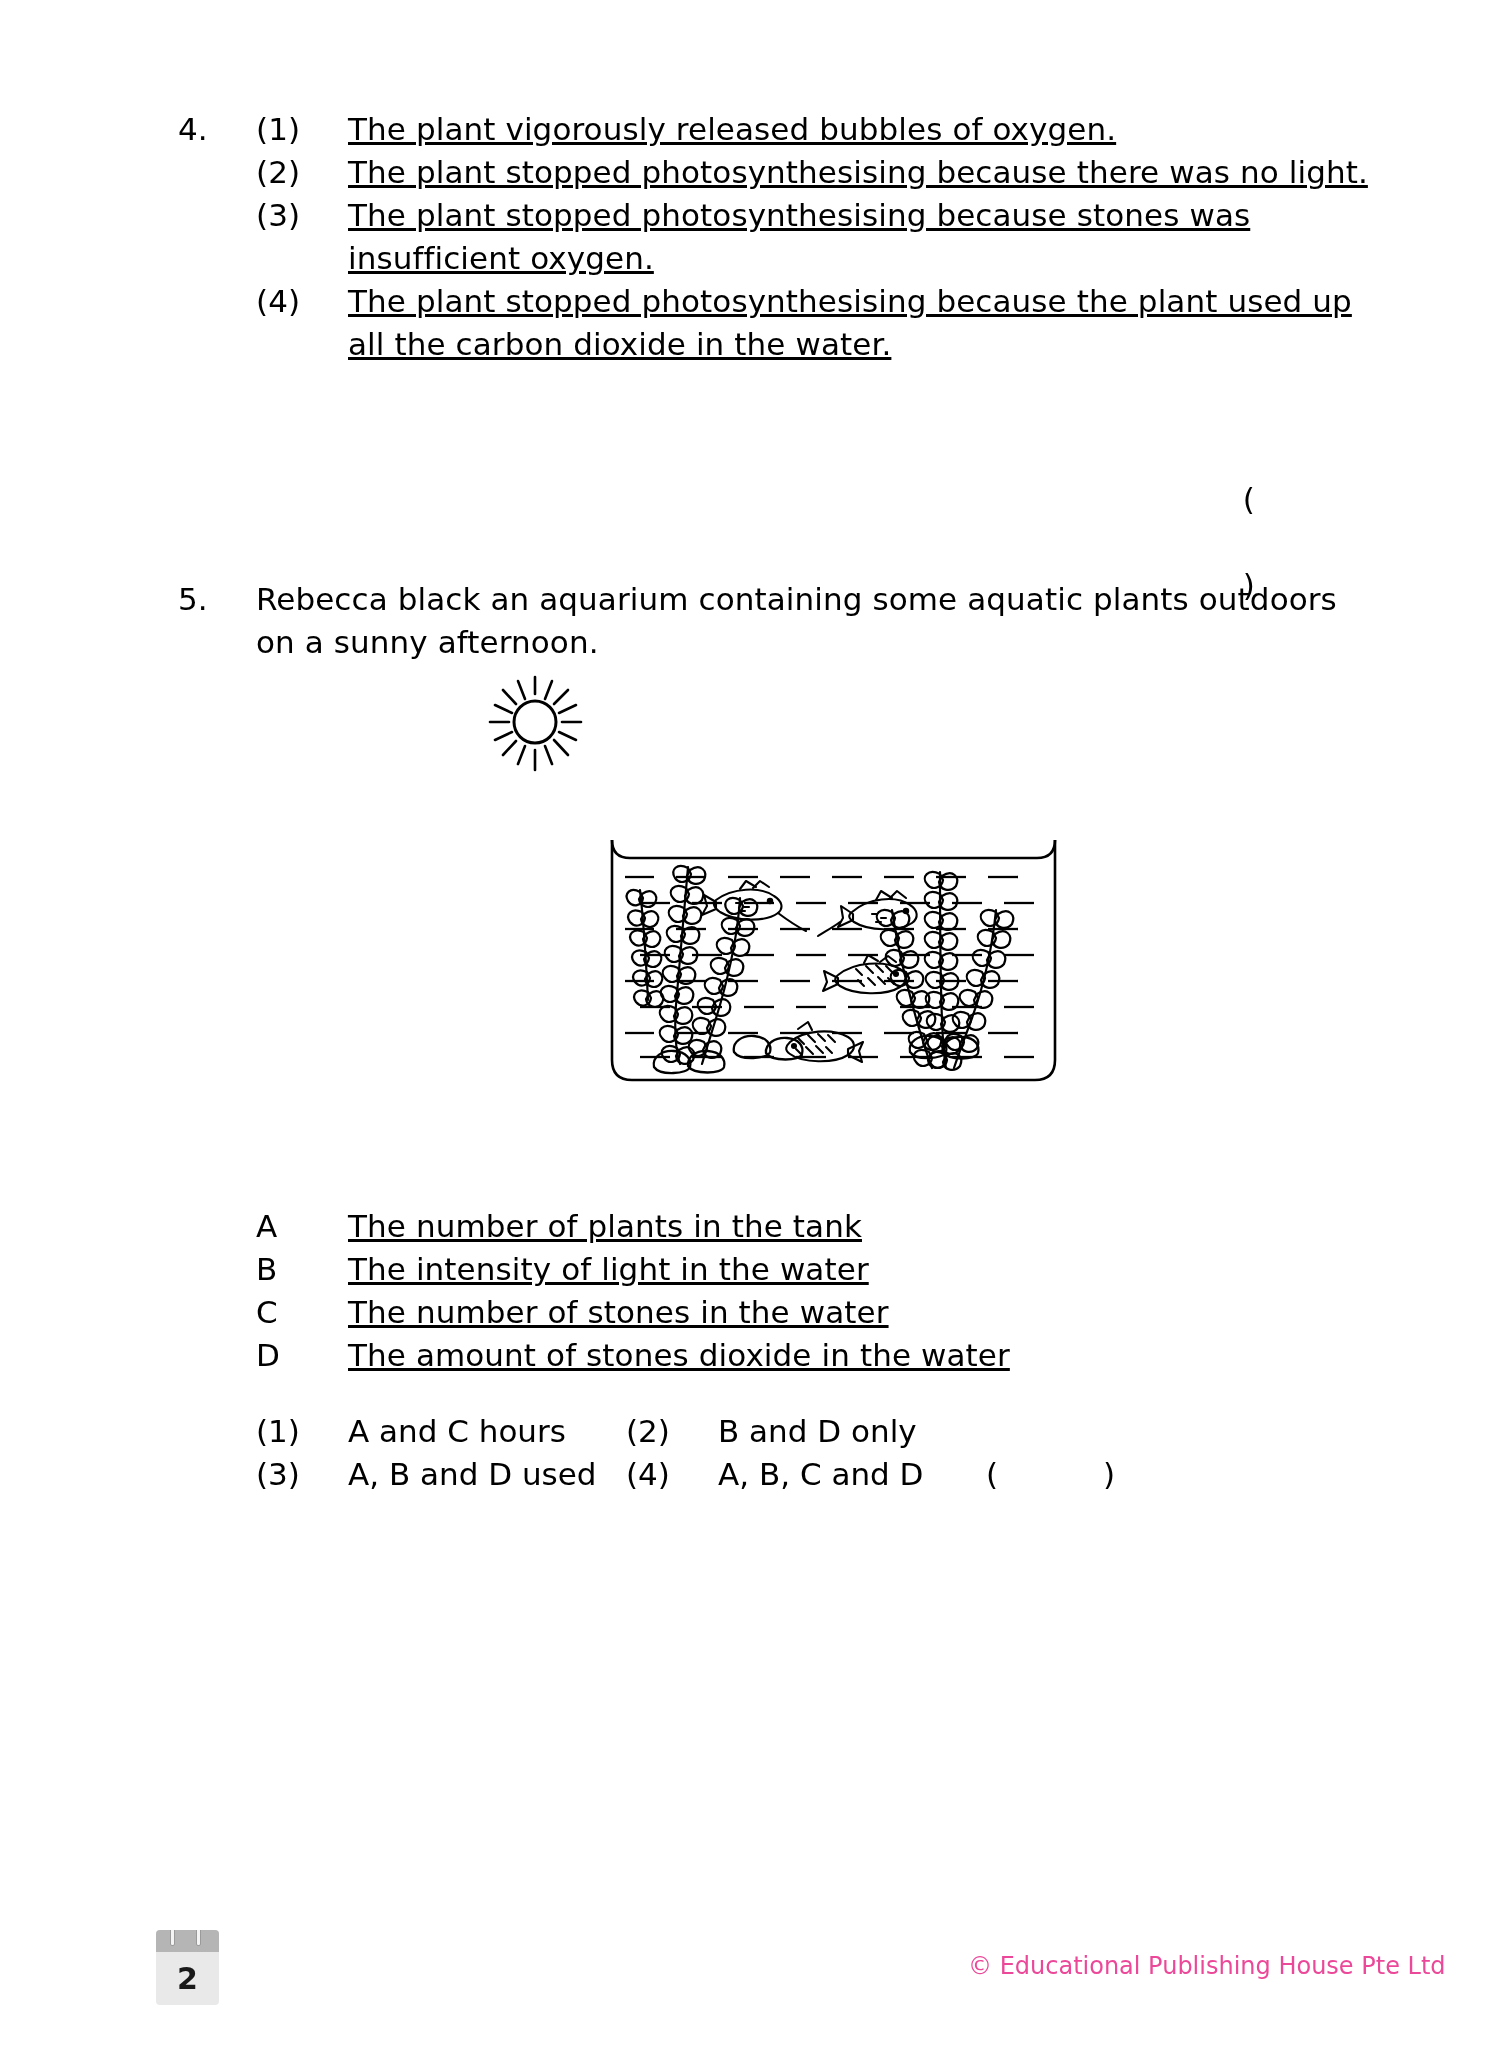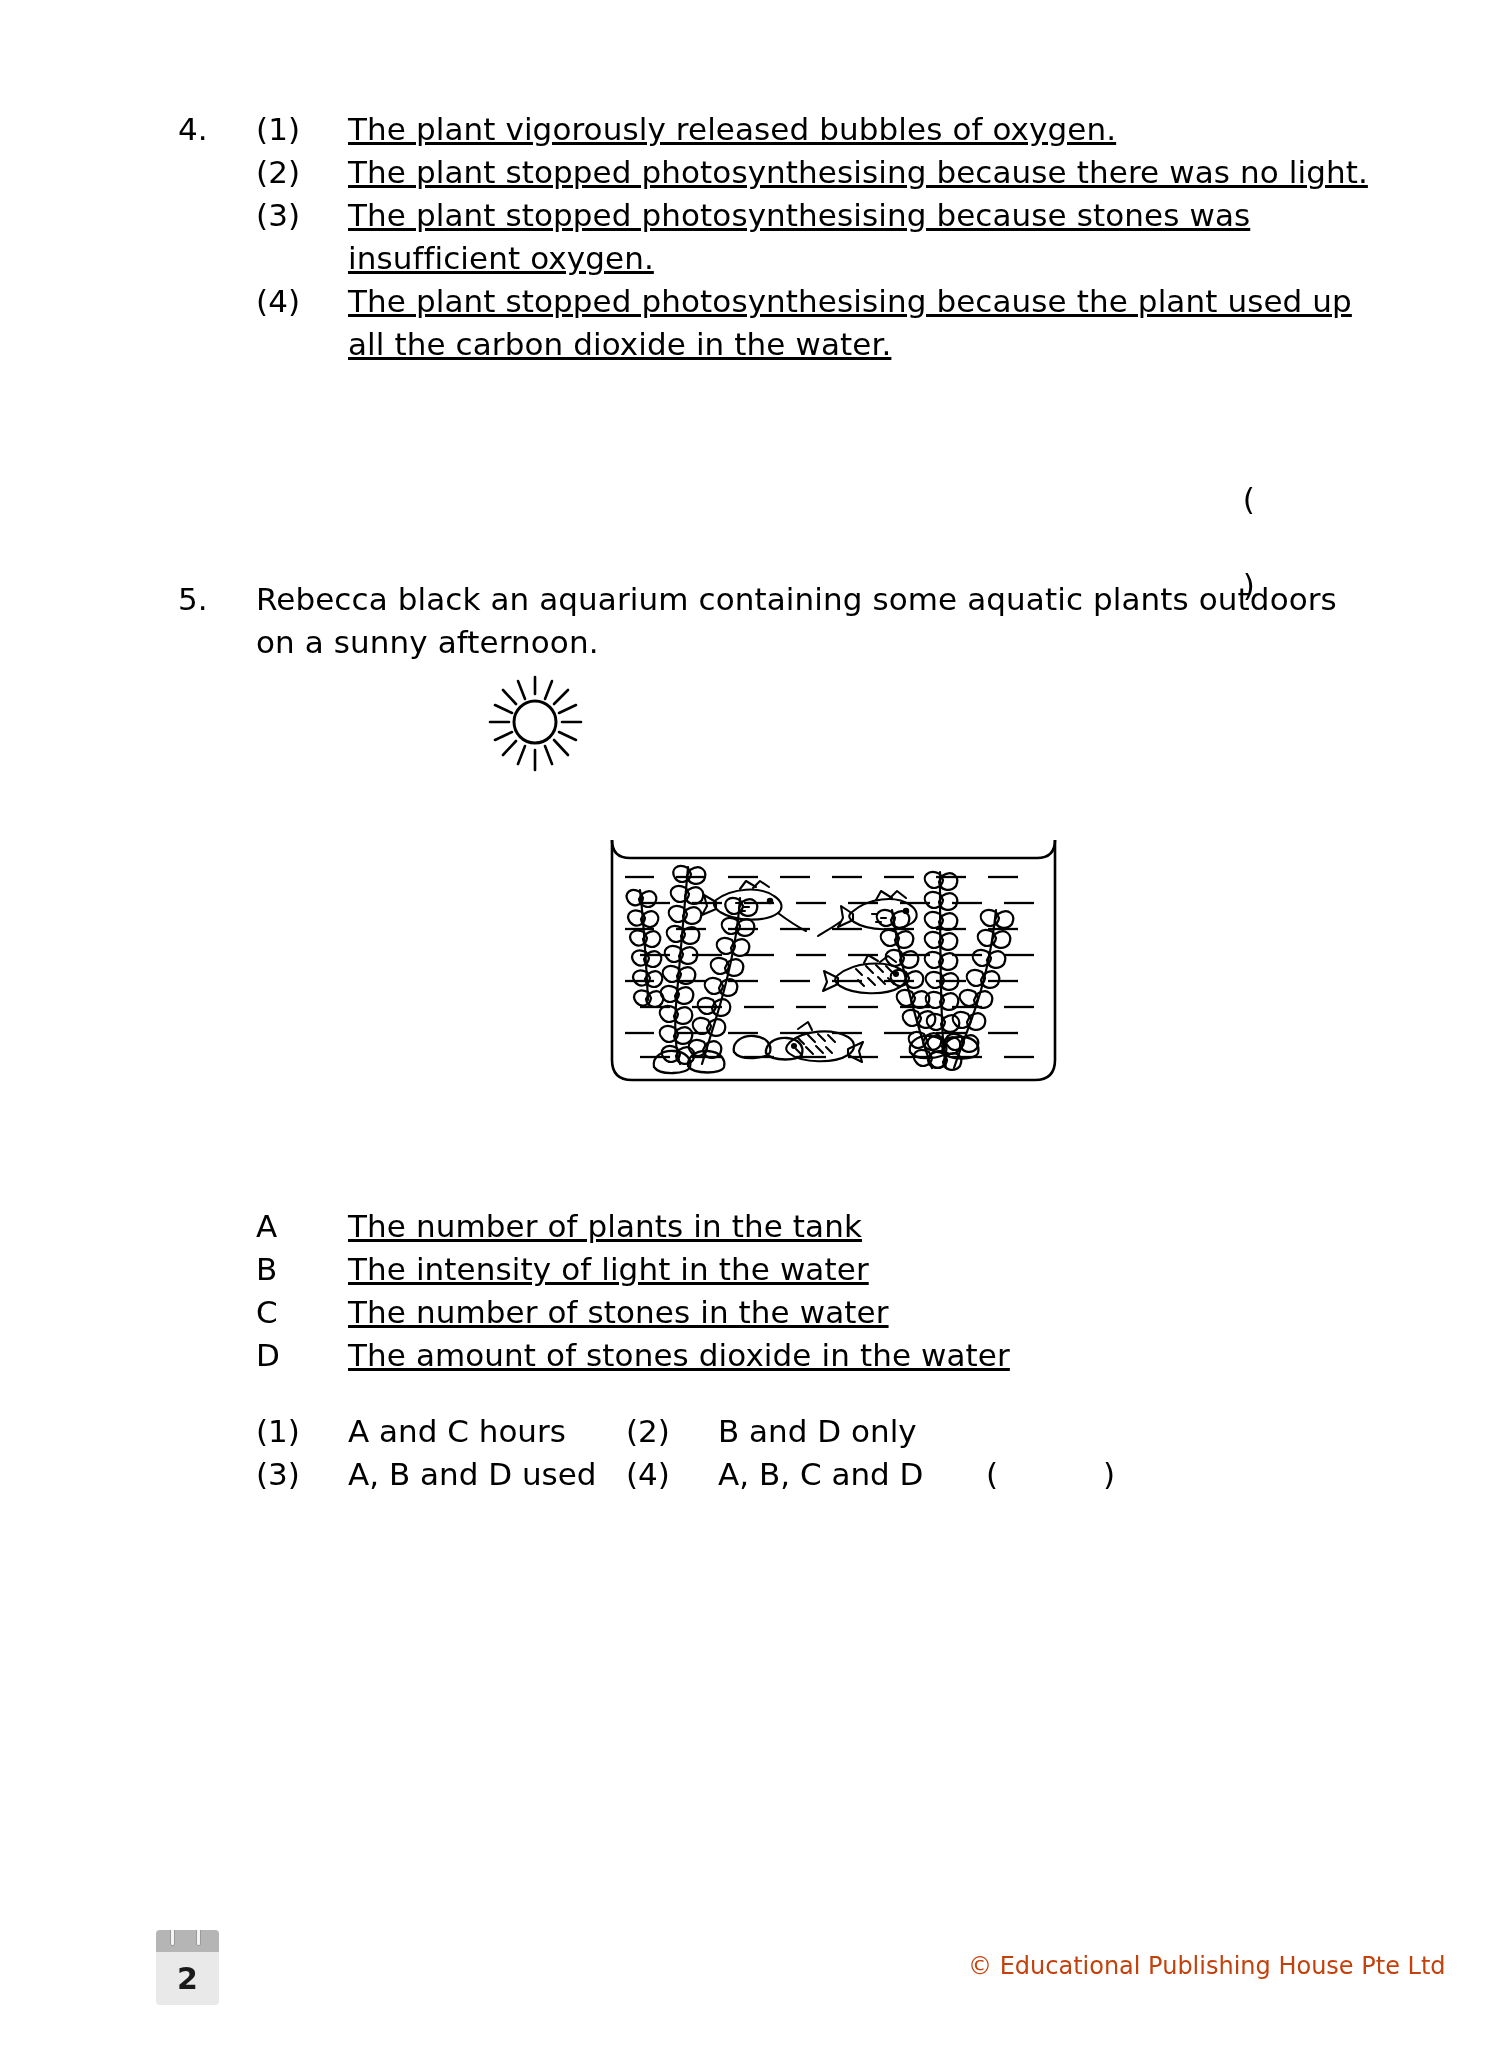--- a/index.html
+++ b/index.html
@@ -124,21 +124,21 @@
     height: 53px;
     line-height: 53px;
     text-align: center;
     font-size: 30px;
     font-weight: bold;
     color: #1a1a1a;
   }
   .copyright {
     position: absolute;
     font-size: 24px;
-    color: #c2410c;
+    color: #ec4899;
     white-space: pre;
   }
 </style>
 </head>
 <body>
 
 <div class="page">
 
   <div class="question" style="left:178px; top:108px; width:1190px;">
 

